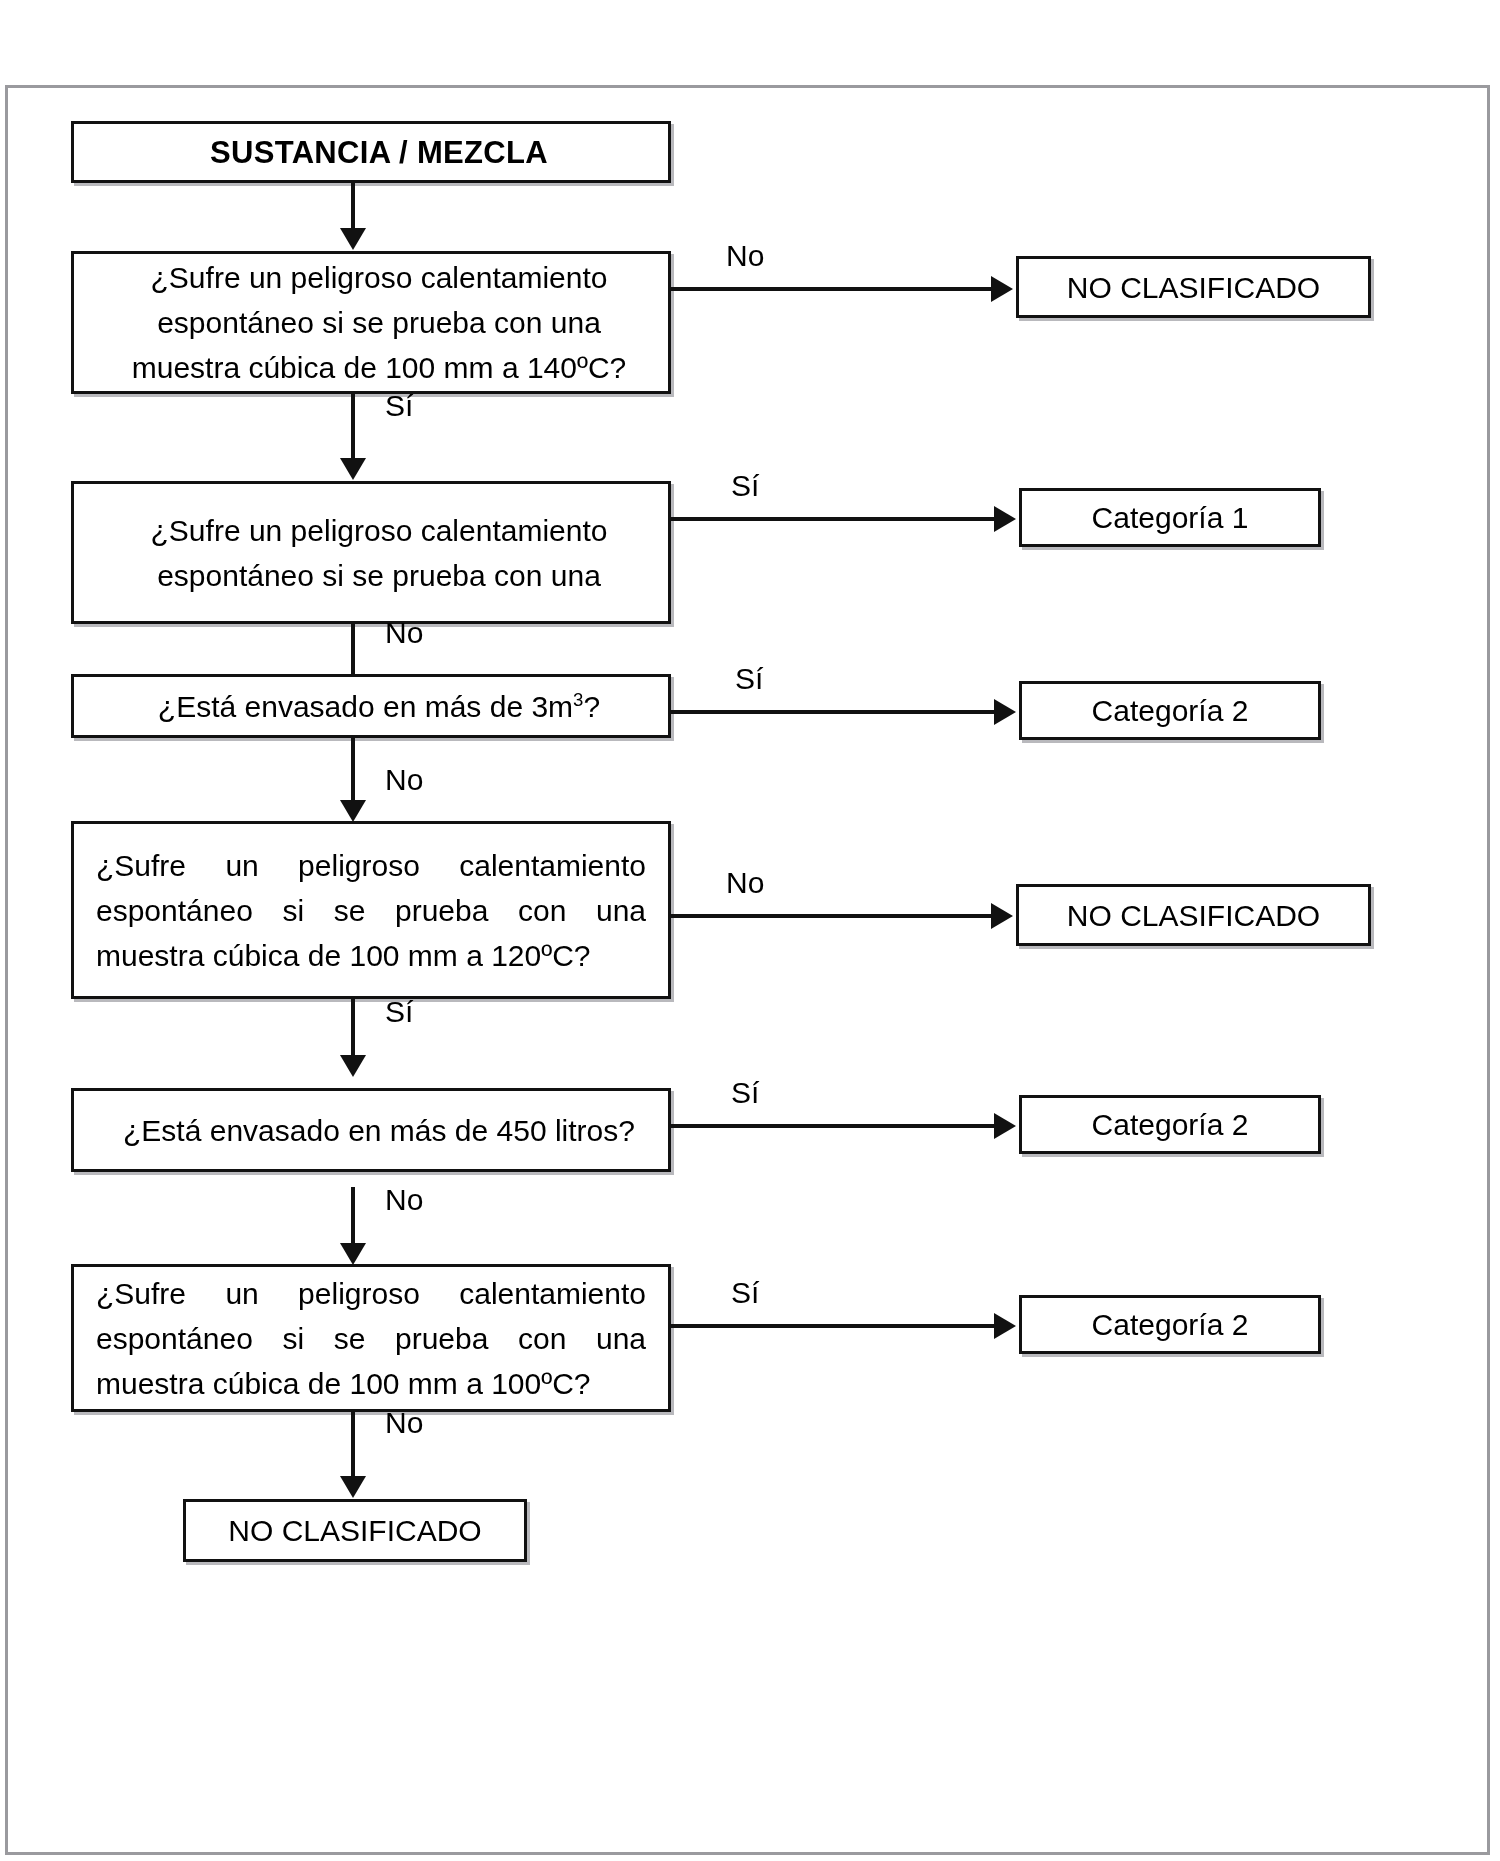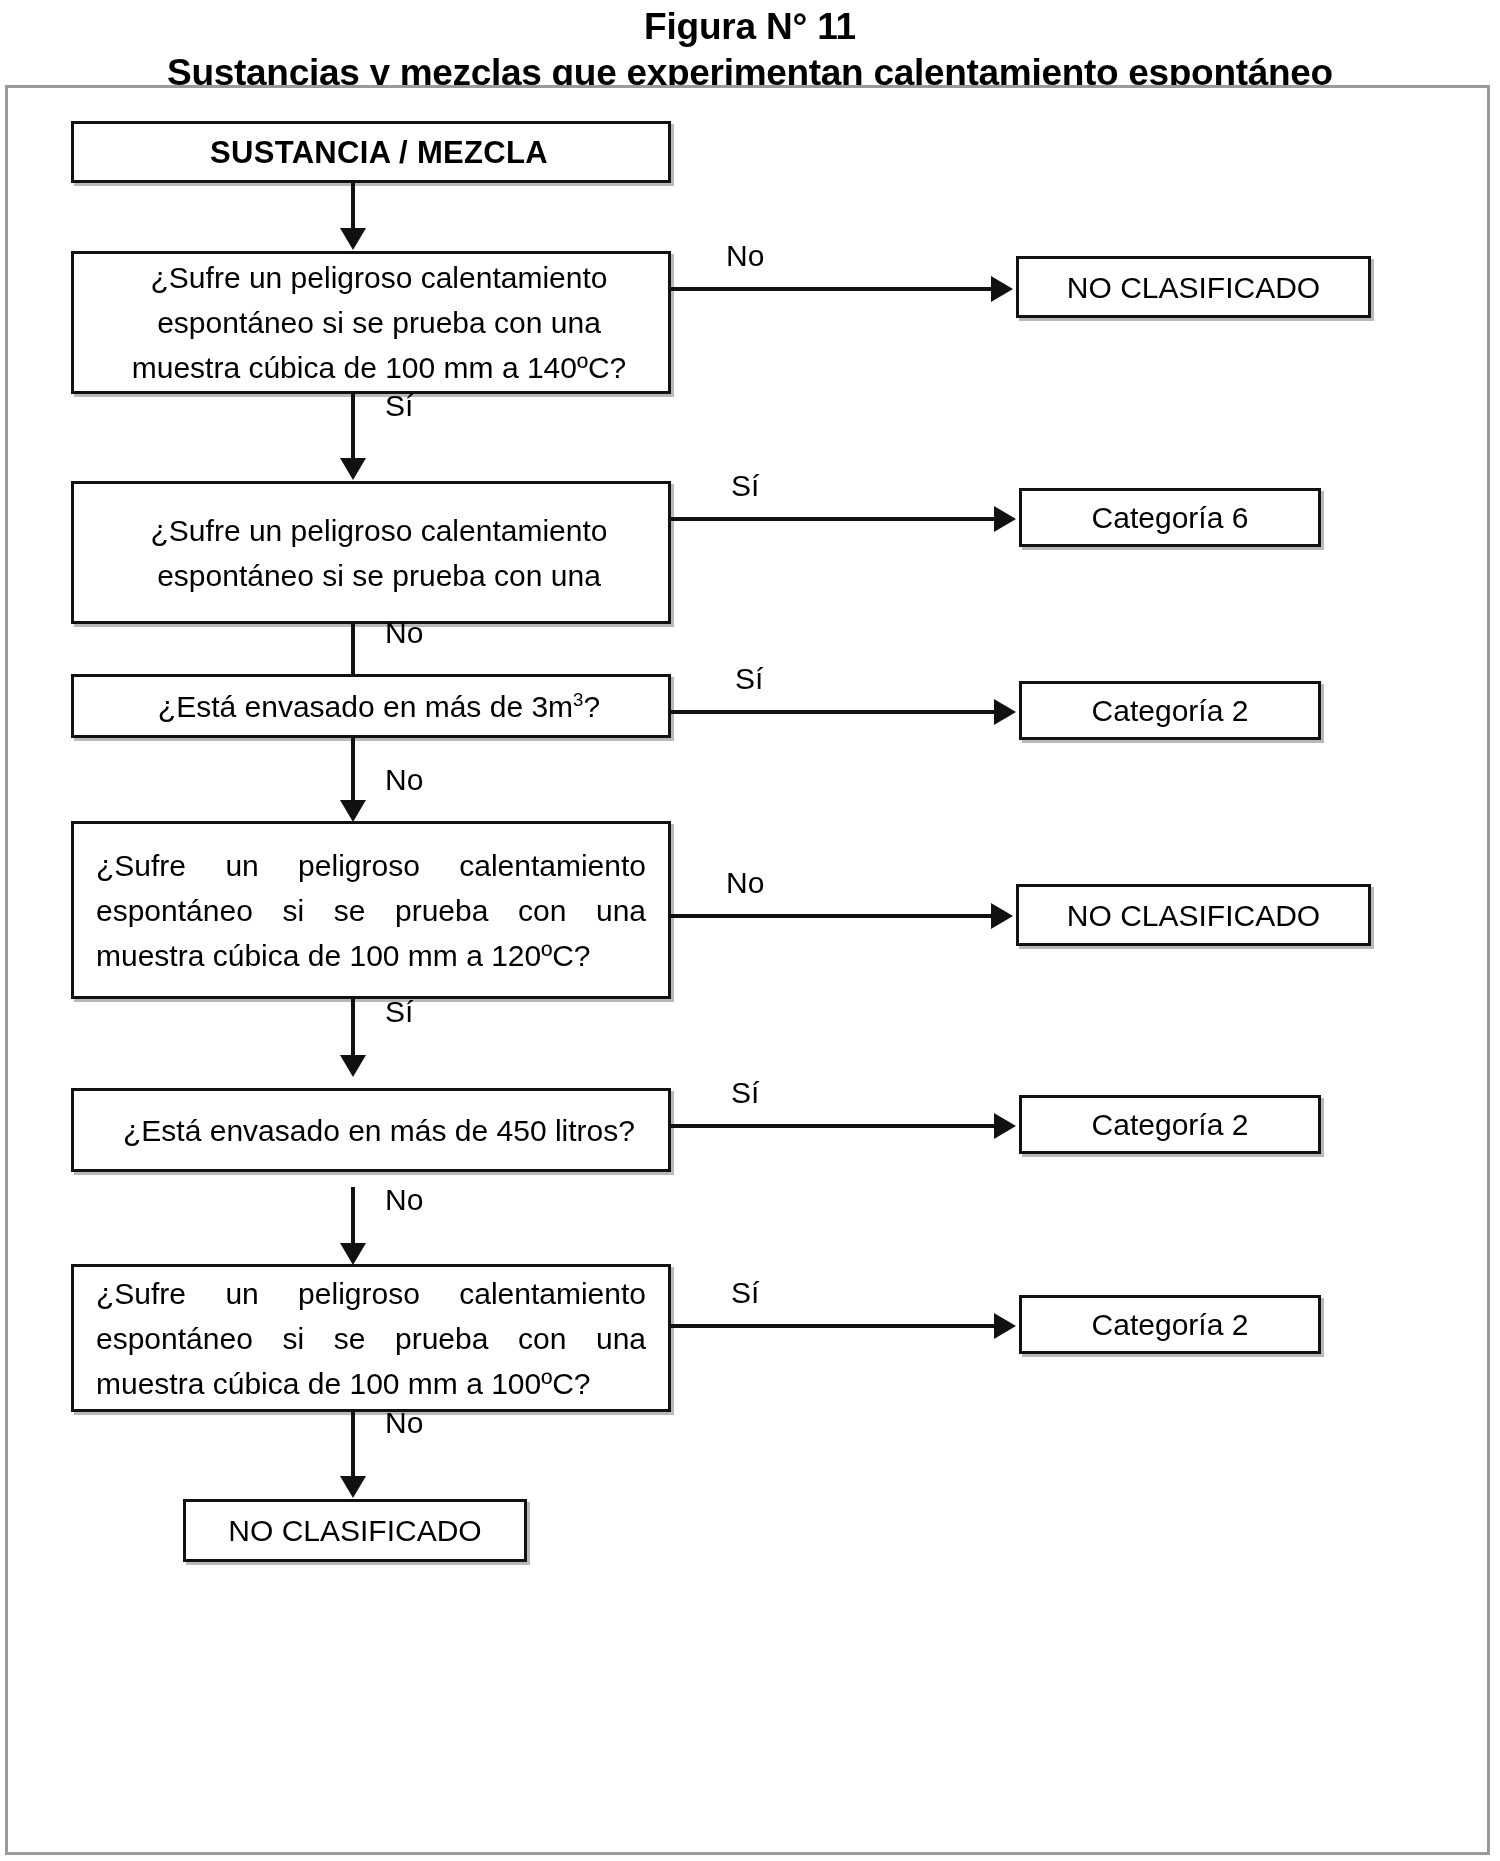--- a/index.html
+++ b/index.html
@@ -125,24 +125,20 @@
     font-size: 0.62em;
     vertical-align: super;
     line-height: 0;
   }
 </style>
 </head>
 <body>
 
 <div id="page">
 
-  <div class="title-block">
-    <div class="title-line1">Figura N° 11</div>
-    <div class="title-line2">Sustancias y mezclas que experimentan calentamiento espontáneo</div>
-  </div>
 
   <div id="frame">
 
     <div class="node start center" style="left:63px; top:33px; width:600px; height:62px;">
       <span class="txt">SUSTANCIA / MEZCLA</span>
     </div>
 
     <div class="vline" style="left:343px; top:95px; height:50px;"></div>
     <div class="arrow-down" style="left:332px; top:140px;"></div>
 
@@ -171,21 +167,21 @@
         <span>¿Sufre un peligroso calentamiento</span><br>
         <span>espontáneo si se prueba con una</span><br>
       </span>
     </div>
 
     <div class="hline" style="left:663px; top:429px; width:325px;"></div>
     <div class="arrow-right" style="left:986px; top:418px;"></div>
     <div class="edge-label" style="left:723px; top:381px;">Sí</div>
 
     <div class="node result" style="left:1011px; top:400px; width:302px; height:59px;">
-      <span class="txt">Categoría 6</span>
+      <span class="txt">Categoría 1</span>
     </div>
 
     <div class="vline" style="left:343px; top:536px; height:62px;"></div>
     <div class="arrow-down" style="left:332px; top:592px;"></div>
     <div class="edge-label" style="left:377px; top:528px;">No</div>
 
     <div class="node center" style="left:63px; top:586px; width:600px; height:64px;">
       <span class="txt"><span>¿Está envasado en más de 3m</span><sup>3</sup><span>?</span></span>
     </div>
 

